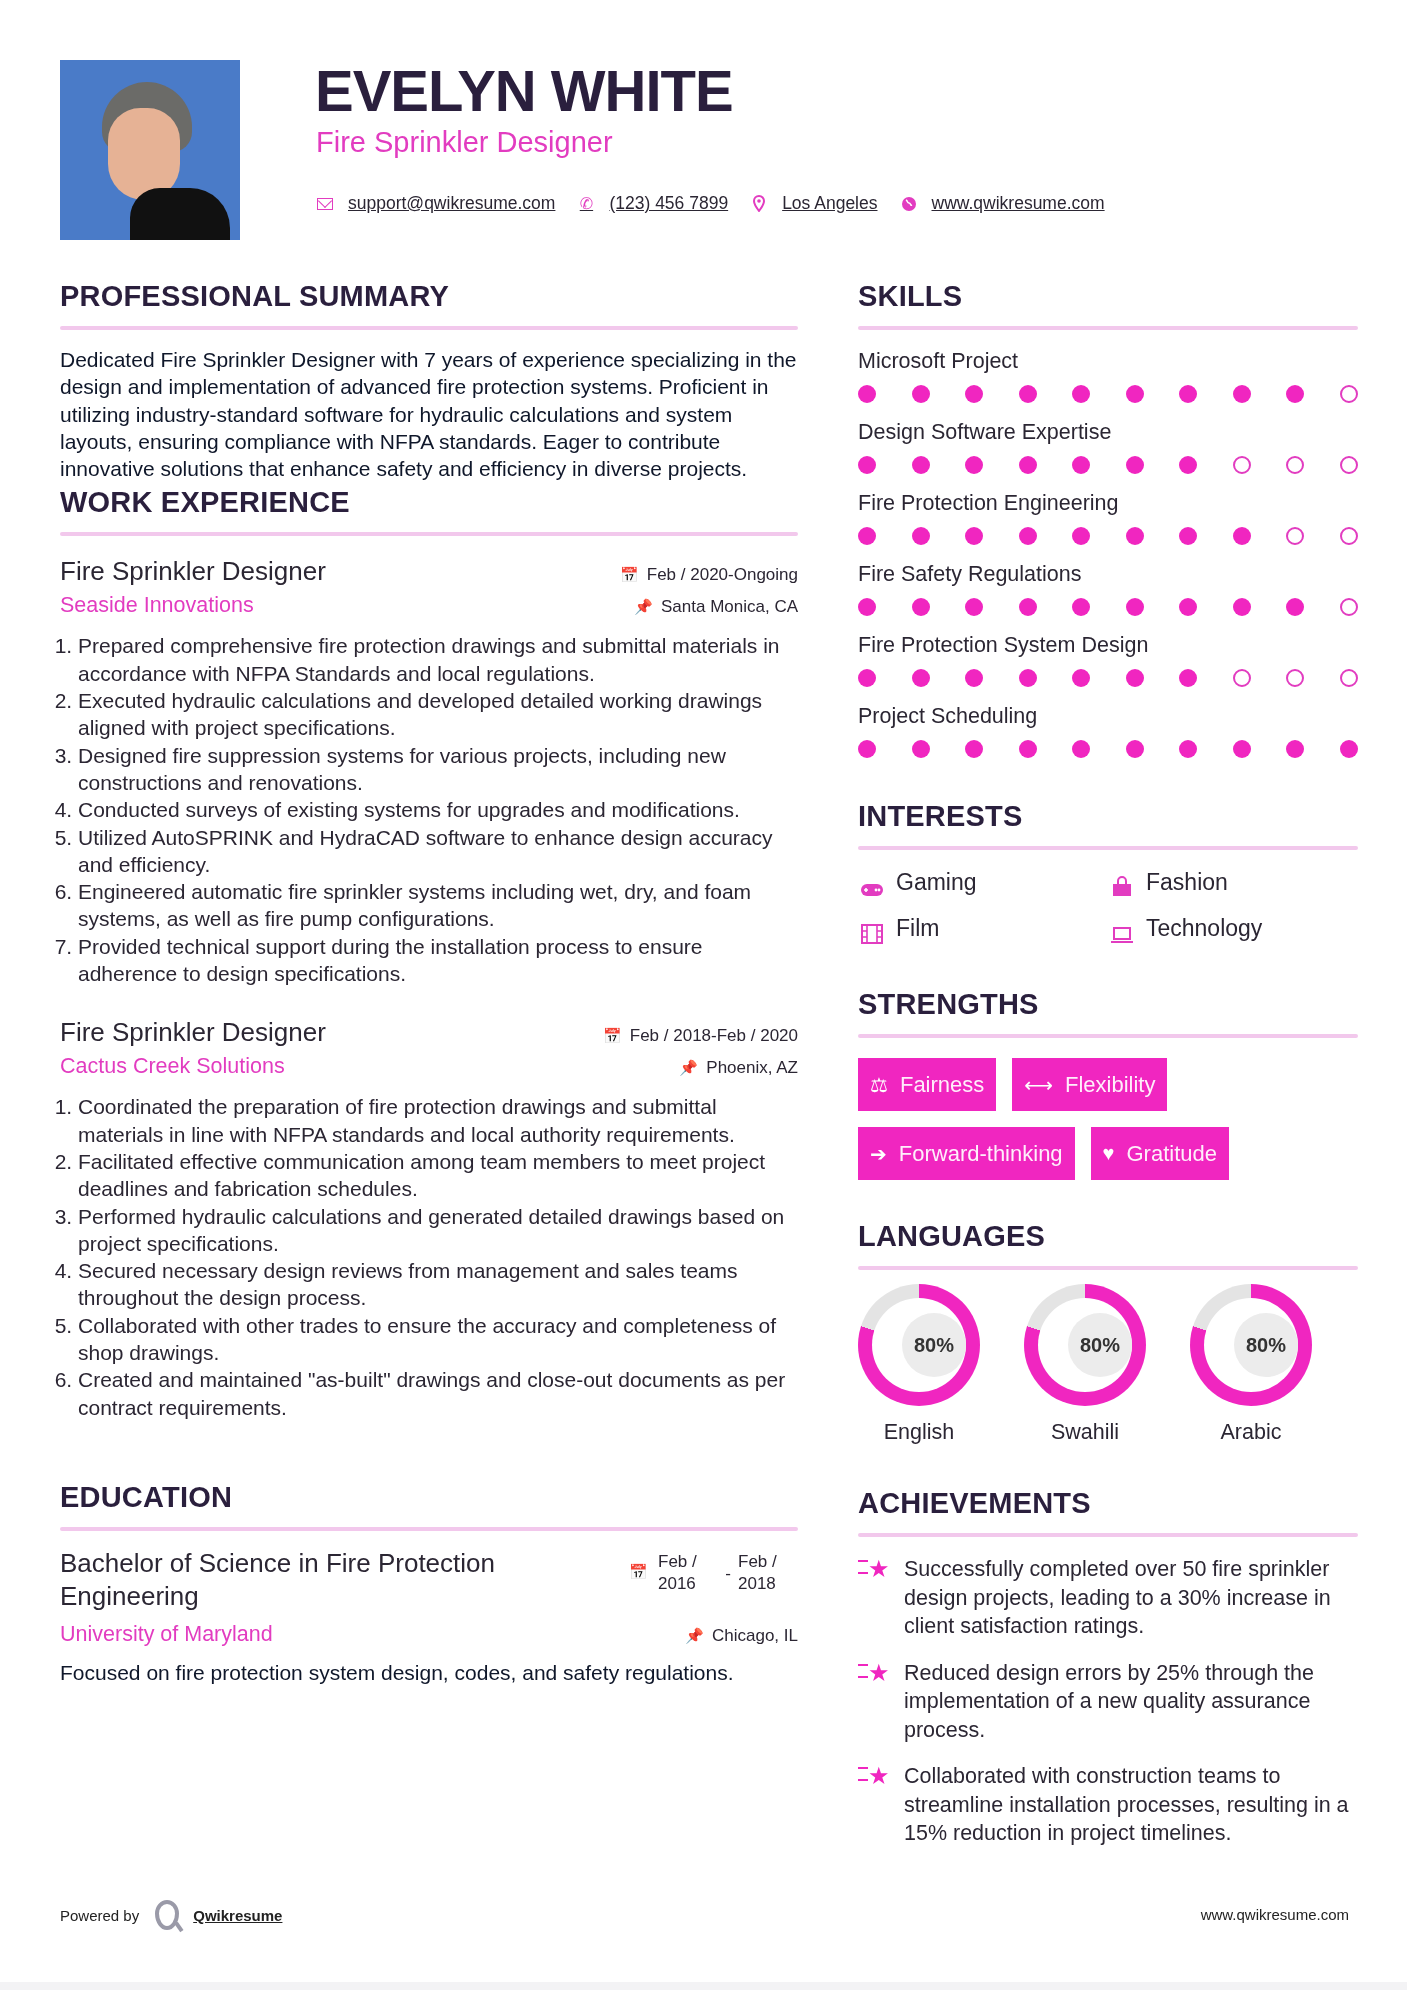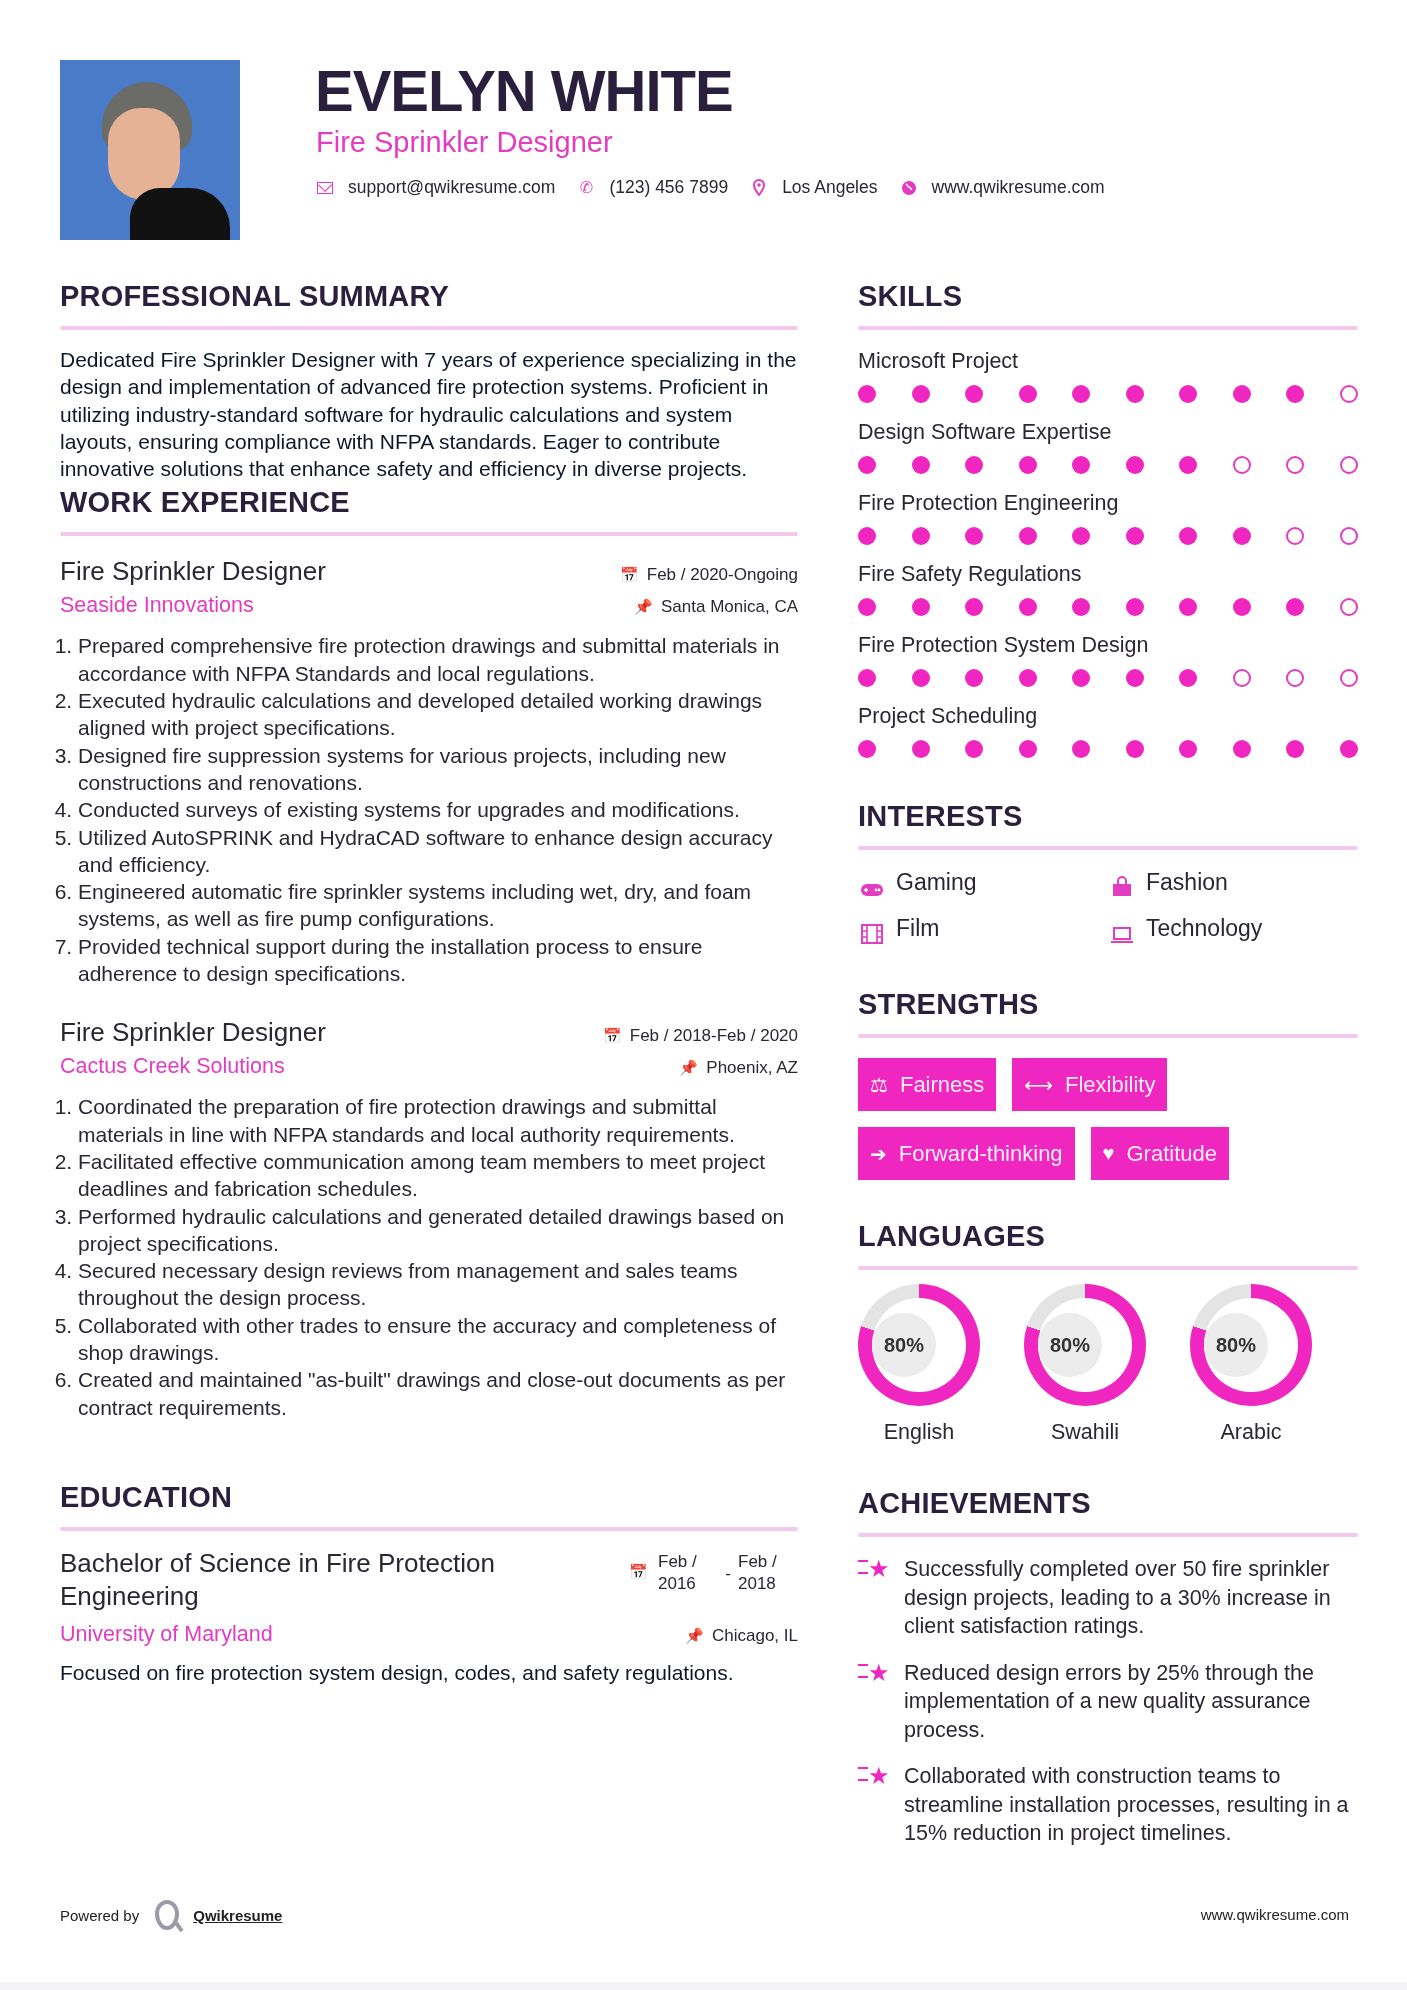--- a/index.html
+++ b/index.html
@@ -8,21 +8,21 @@
   .page { position: absolute; left: 0; top: 0; width: 1407px; height: 1990px; }
 
   
   .photo { position: absolute; left: 60px; top: 60px; width: 180px; height: 180px; background: #4a7bc8; overflow: hidden; }
   .photo .hair { position: absolute; left: 42px; top: 22px; width: 90px; height: 70px; border-radius: 45px 45px 20px 20px; background: #6b6b68; }
   .photo .face { position: absolute; left: 48px; top: 48px; width: 72px; height: 92px; border-radius: 36px 36px 40px 40px; background: #e6b295; }
   .photo .neck { position: absolute; left: 70px; top: 128px; width: 100px; height: 60px; border-radius: 30px 40px 0 0; background: #111; }
 
   .name { position: absolute; left: 315px; top: 58px; font-size: 58px; font-weight: 700; color: #2a1f3d; letter-spacing: -1px; line-height: 66px; }
   .title { position: absolute; left: 316px; top: 124px; font-size: 29px; color: #e23cc0; line-height: 36px; }
-  .contacts { position: absolute; left: 316px; top: 177px; display: flex; align-items: flex-start; font-size: 17.5px; color: #2b2633; height: 24px; }
+  .contacts { position: absolute; left: 316px; top: 190px; display: flex; align-items: flex-end; font-size: 17.5px; color: #2b2633; height: 24px; text-decoration: underline; }
   .contacts .ci { display: flex; align-items: center; margin-right: 22px; }
   .contacts .ic { color: #e23cc0; margin-right: 14px; font-size: 16px; display: inline-flex; width: 18px; justify-content: center; }
   .mail-ic { width: 16px; height: 12px; border: 1.6px solid #e23cc0; position: relative; }
   .mail-ic::after { content: ""; position: absolute; left: 2px; top: -3px; width: 9px; height: 9px; border-right: 1.6px solid #e23cc0; border-bottom: 1.6px solid #e23cc0; transform: rotate(45deg); }
 
   
   .left { position: absolute; left: 60px; top: 276px; width: 738px; }
   .right { position: absolute; left: 858px; top: 276px; width: 500px; }
 
   .sec-h { font-size: 29px; font-weight: 700; color: #2a1f3d; line-height: 40px; letter-spacing: 0.2px; }
@@ -58,21 +58,21 @@
   .int { display: flex; align-items: flex-end; font-size: 23px; line-height: 32px; }
   .int .ic { color: #e23cc0; width: 28px; margin-right: 10px; font-size: 20px; display: inline-flex; justify-content: center; }
 
   .strengths { display: flex; flex-wrap: wrap; margin-top: 20px; gap: 16px 16px; }
   .chip { background: #f026c0; color: #ffeefb; font-size: 22px; height: 53px; display: flex; align-items: center; padding: 0 12px 0 12px; }
   .chip .ic { margin-right: 12px; font-size: 20px; color: #fff; }
 
   .langs { display: flex; margin-top: 14px; }
   .lang { width: 166px; display: flex; flex-direction: column; align-items: flex-start; }
   .ring { width: 122px; height: 122px; border-radius: 50%; position: relative; }
-  .ring .inner { position: absolute; left: 14px; top: 14px; width: 94px; height: 94px; border-radius: 50%; background: #fff; display: flex; align-items: center; justify-content: flex-start; }
+  .ring .inner { position: absolute; left: 14px; top: 14px; width: 94px; height: 94px; border-radius: 50%; background: #fff; display: flex; align-items: center; justify-content: flex-end; }
   .ring .core { width: 64px; height: 64px; border-radius: 50%; background: #ececec; display: flex; align-items: center; justify-content: center; font-size: 20px; font-weight: 700; color: #333; }
   .lang-name { font-size: 21.5px; margin-top: 14px; width: 122px; text-align: center; }
 
   .ach { display: flex; margin-top: 18px; }
   .ach .ic { width: 46px; flex: none; color: #f026c0; font-size: 24px; line-height: 28px; position: relative; }
   .ach .ic .speed { position: absolute; left: 0; top: 5px; width: 10px; height: 14px; border-top: 2px solid #f026c0; border-bottom: 2px solid #f026c0; }
   .ach .ic .star { position: absolute; left: 10px; top: 0; }
   .ach-text { font-size: 21.5px; line-height: 28.5px; color: #2b2633; }
 
   

